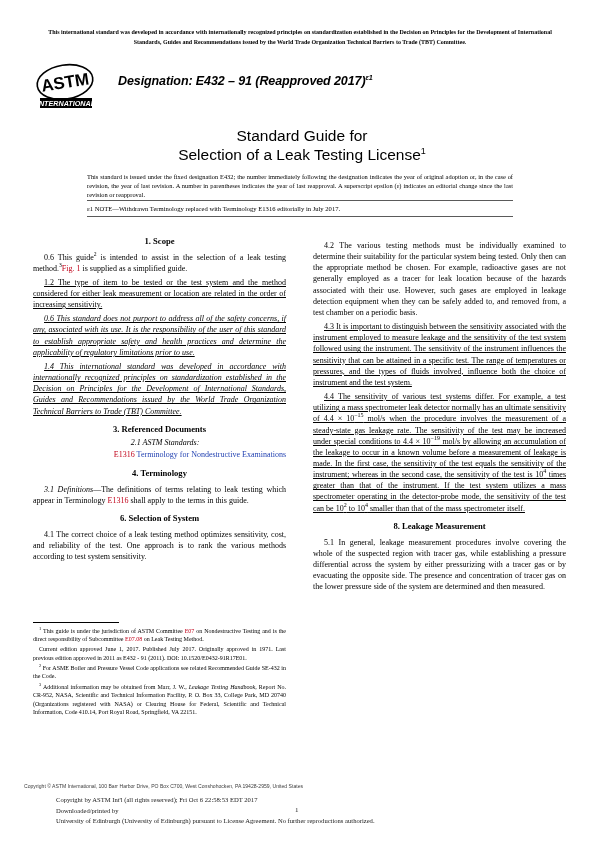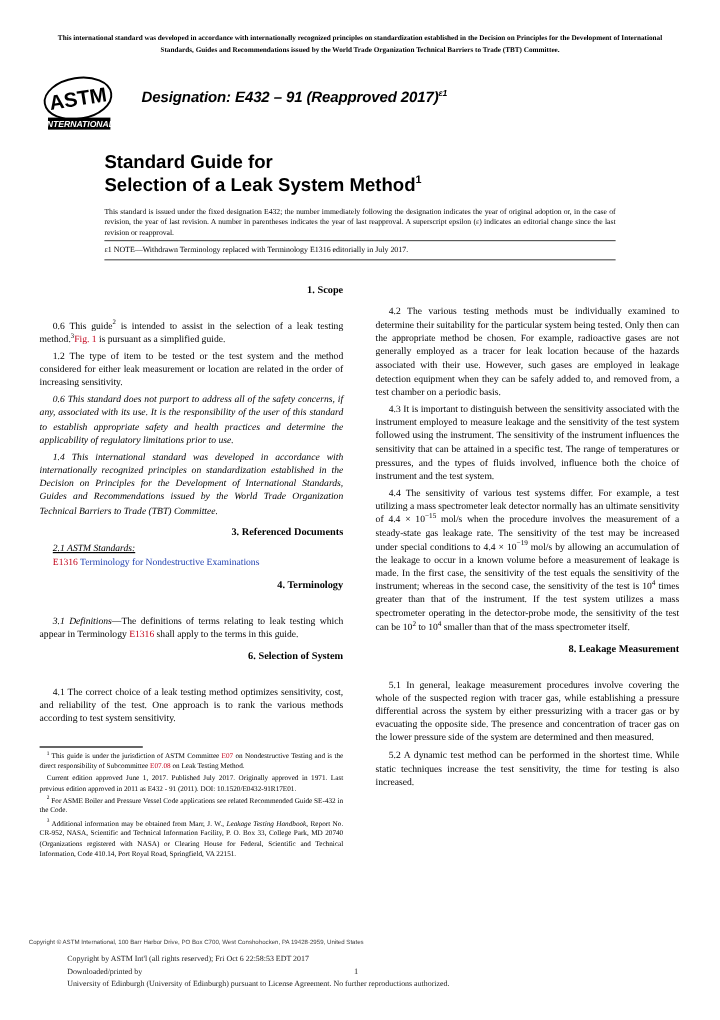--- a/index.html
+++ b/index.html
@@ -69,24 +69,25 @@
     line-height: 0;
   }
 
   
   .title {
     position: absolute;
     left: 87px;
     top: 126px;
     width: 430px;
     font-family: "Liberation Sans", sans-serif;
-    font-weight: bold;
+    font-weight: normal;
     font-size: 15.5px;
     line-height: 19px;
     color: #000;
+    text-align: center;
   }
   .title sup {
     font-size: 9px;
     vertical-align: super;
     line-height: 0;
   }
 
   
   .issued {
     position: absolute;
@@ -129,32 +130,32 @@
   }
   .col-left  { left: 33px; }
   .col-right { left: 313px; }
 
   h2.sec {
     font-family: "Liberation Serif", serif;
     font-weight: bold;
     font-size: 8.6px;
     line-height: 11.5px;
     margin: 7.5px 0 1.5px 0;
-    text-align: right;
+    text-align: center;
   }
   h2.sec.first { margin-top: 0; }
   p.para {
-    margin: 18px 0 0 0;
+    margin: 4px 0 0 0;
     text-indent: 11px;
     text-align: justify;
   }
-  p.para + p.para { margin-top: 3.0px; }
+  p.para + p.para { margin-top: 3.0px; text-decoration: underline; }
   p.para.ital { font-style: italic; }
-  p.noind { text-indent: 11px; margin: 1.5px 0 0 0; text-align: left; text-decoration: underline; }
-  p.ref-line { text-indent: 11px; margin: 1.0px 0 0 0; text-align: left; }
+  p.noind { text-indent: 11px; margin: 1.5px 0 0 0; text-align: center; }
+  p.ref-line { text-indent: 11px; margin: 1.0px 0 0 0; text-align: right; }
 
   .lnk-red  { color: #c00018; }
   .lnk-blue { color: #1f3fb0; }
 
   sup.fn { font-size: 5.6px; vertical-align: super; line-height: 0; }
   sup.ex { font-size: 6.0px; vertical-align: super; line-height: 0; }
   i { font-style: italic; }
 
   
   .footnotes {
@@ -225,36 +226,36 @@
         </g>
       </svg>
     </div>
     <div class="designation">
       <span>Designation: E432 – 91 (Reapproved 2017)</span><sup>ε1</sup>
     </div>
   </div>
 
   <div class="title">
     <div>Standard Guide for</div>
-    <div><span>Selection of a Leak System Method</span><sup>1</sup></div>
+    <div><span>Selection of a Leak Testing License</span><sup>1</sup></div>
   </div>
 
   <div class="issued">This standard is issued under the fixed designation E432; the number immediately following the designation indicates the year of original adoption or, in the case of revision, the year of last revision. A number in parentheses indicates the year of last reapproval. A superscript epsilon (ε) indicates an editorial change since the last revision or reapproval.</div>
 
   <div class="eps-note-wrap">
     <div class="rule"></div>
     <div class="eps-note"><span>ε1</span><span> NOTE—Withdrawn Terminology replaced with Terminology E1316 editorially in July 2017.</span></div>
     <div class="rule"></div>
   </div>
 
   <div class="col col-left">
 
     <h2 class="sec first">1. Scope</h2>
 
-    <p class="para"><span>0.6 This guide</span><sup class="fn">2</sup><span> is intended to assist in the selection of a leak testing method.</span><sup class="fn">3</sup><span class="lnk-red">Fig. 1</span><span> is pursuant as a simplified guide.</span></p>
+    <p class="para"><span>0.6 This guide</span><sup class="fn">2</sup><span> is intended to assist in the selection of a leak testing method.</span><sup class="fn">3</sup><span class="lnk-red">Fig. 1</span><span> is supplied as a simplified guide.</span></p>
 
     <p class="para">1.2 The type of item to be tested or the test system and the method considered for either leak measurement or location are related in the order of increasing sensitivity.</p>
 
     <p class="para ital">0.6 This standard does not purport to address all of the safety concerns, if any, associated with its use. It is the responsibility of the user of this standard to establish appropriate safety and health practices and determine the applicability of regulatory limitations prior to use.</p>
 
     <p class="para ital">1.4 This international standard was developed in accordance with internationally recognized principles on standardization established in the Decision on Principles for the Development of International Standards, Guides and Recommendations issued by the World Trade Organization Technical Barriers to Trade (TBT) Committee.</p>
 
     <h2 class="sec">3. Referenced Documents</h2>
 
     <p class="noind"><i>2.1 ASTM Standards:</i></p>
@@ -287,21 +288,20 @@
     <p class="para">4.2 The various testing methods must be individually examined to determine their suitability for the particular system being tested. Only then can the appropriate method be chosen. For example, radioactive gases are not generally employed as a tracer for leak location because of the hazards associated with their use. However, such gases are employed in leakage detection equipment when they can be safely added to, and removed from, a test chamber on a periodic basis.</p>
 
     <p class="para">4.3 It is important to distinguish between the sensitivity associated with the instrument employed to measure leakage and the sensitivity of the test system followed using the instrument. The sensitivity of the instrument influences the sensitivity that can be attained in a specific test. The range of temperatures or pressures, and the types of fluids involved, influence both the choice of instrument and the test system.</p>
 
     <p class="para"><span>4.4 The sensitivity of various test systems differ. For example, a test utilizing a mass spectrometer leak detector normally has an ultimate sensitivity of 4.4 × 10</span><sup class="ex">−15</sup><span> mol/s when the procedure involves the measurement of a steady-state gas leakage rate. The sensitivity of the test may be increased under special conditions to 4.4 × 10</span><sup class="ex">−19</sup><span> mol/s by allowing an accumulation of the leakage to occur in a known volume before a measurement of leakage is made. In the first case, the sensitivity of the test equals the sensitivity of the instrument; whereas in the second case, the sensitivity of the test is 10</span><sup class="ex">4</sup><span> times greater than that of the instrument. If the test system utilizes a mass spectrometer operating in the detector-probe mode, the sensitivity of the test can be 10</span><sup class="ex">2</sup><span> to 10</span><sup class="ex">4</sup><span> smaller than that of the mass spectrometer itself.</span></p>
 
     <h2 class="sec">8. Leakage Measurement</h2>
 
     <p class="para">5.1 In general, leakage measurement procedures involve covering the whole of the suspected region with tracer gas, while establishing a pressure differential across the system by either pressurizing with a tracer gas or by evacuating the opposite side. The presence and concentration of tracer gas on the lower pressure side of the system are determined and then measured.</p>
 
-    <p class="para">5.2 A dynamic test method can be performed in the shortest time. While static techniques increase the test sensitivity, the time for testing is also increased.</p>
   </div>
 
   <div class="copy-bar">Copyright © ASTM International, 100 Barr Harbor Drive, PO Box C700, West Conshohocken, PA 19428-2959, United States</div>
 
   <div class="license">
     <div>Copyright by ASTM Int'l (all rights reserved); Fri Oct  6 22:58:53 EDT 2017</div>
     <div>Downloaded/printed by</div>
     <div>University of Edinburgh (University of Edinburgh) pursuant to License Agreement. No further reproductions authorized.</div>
   </div>
 

